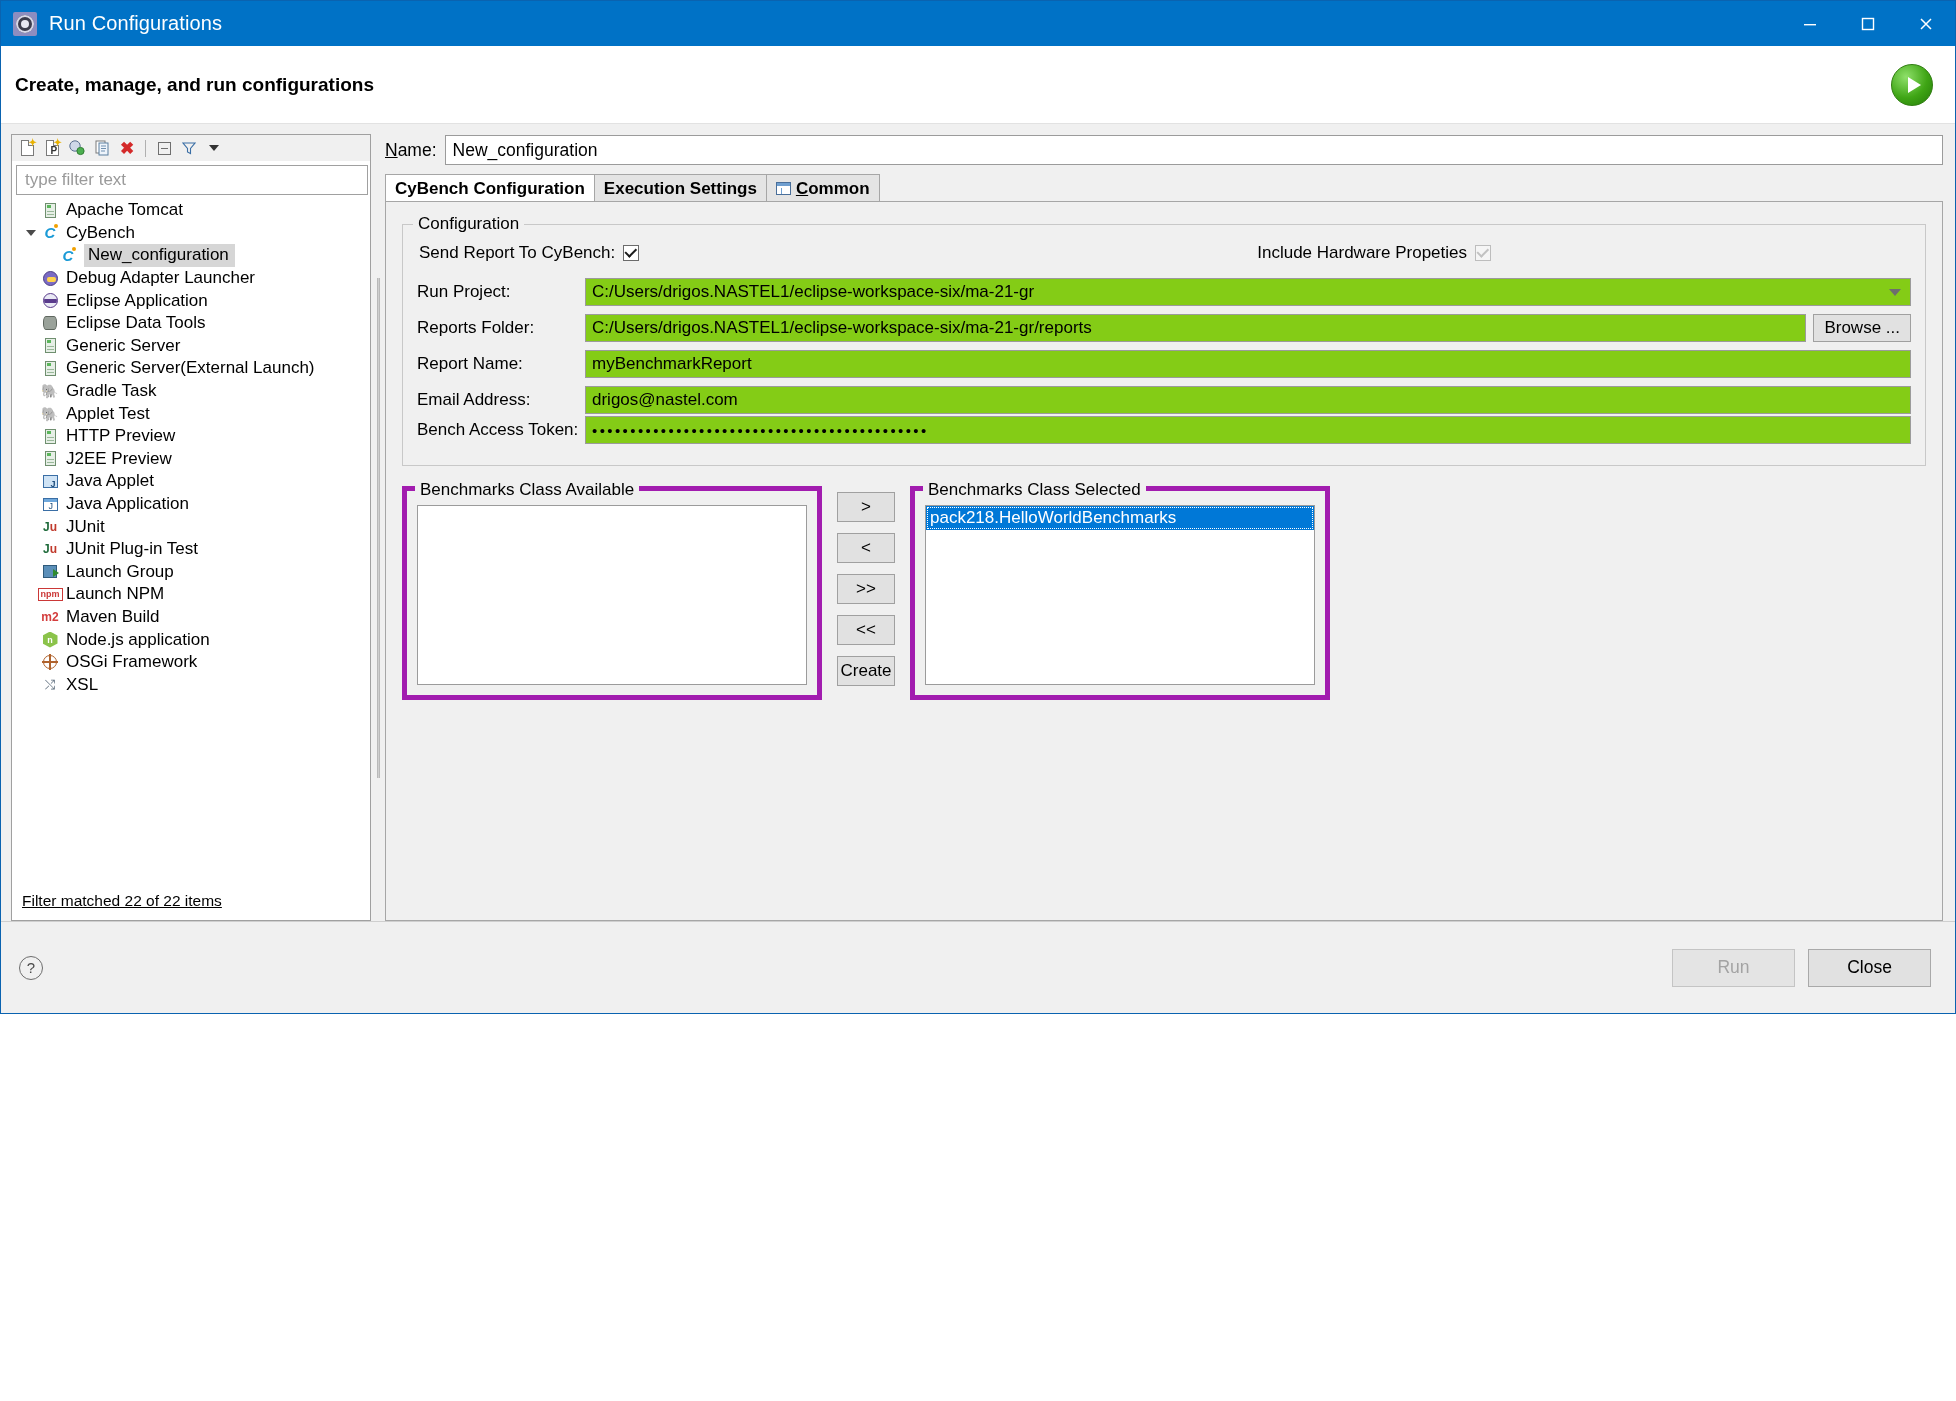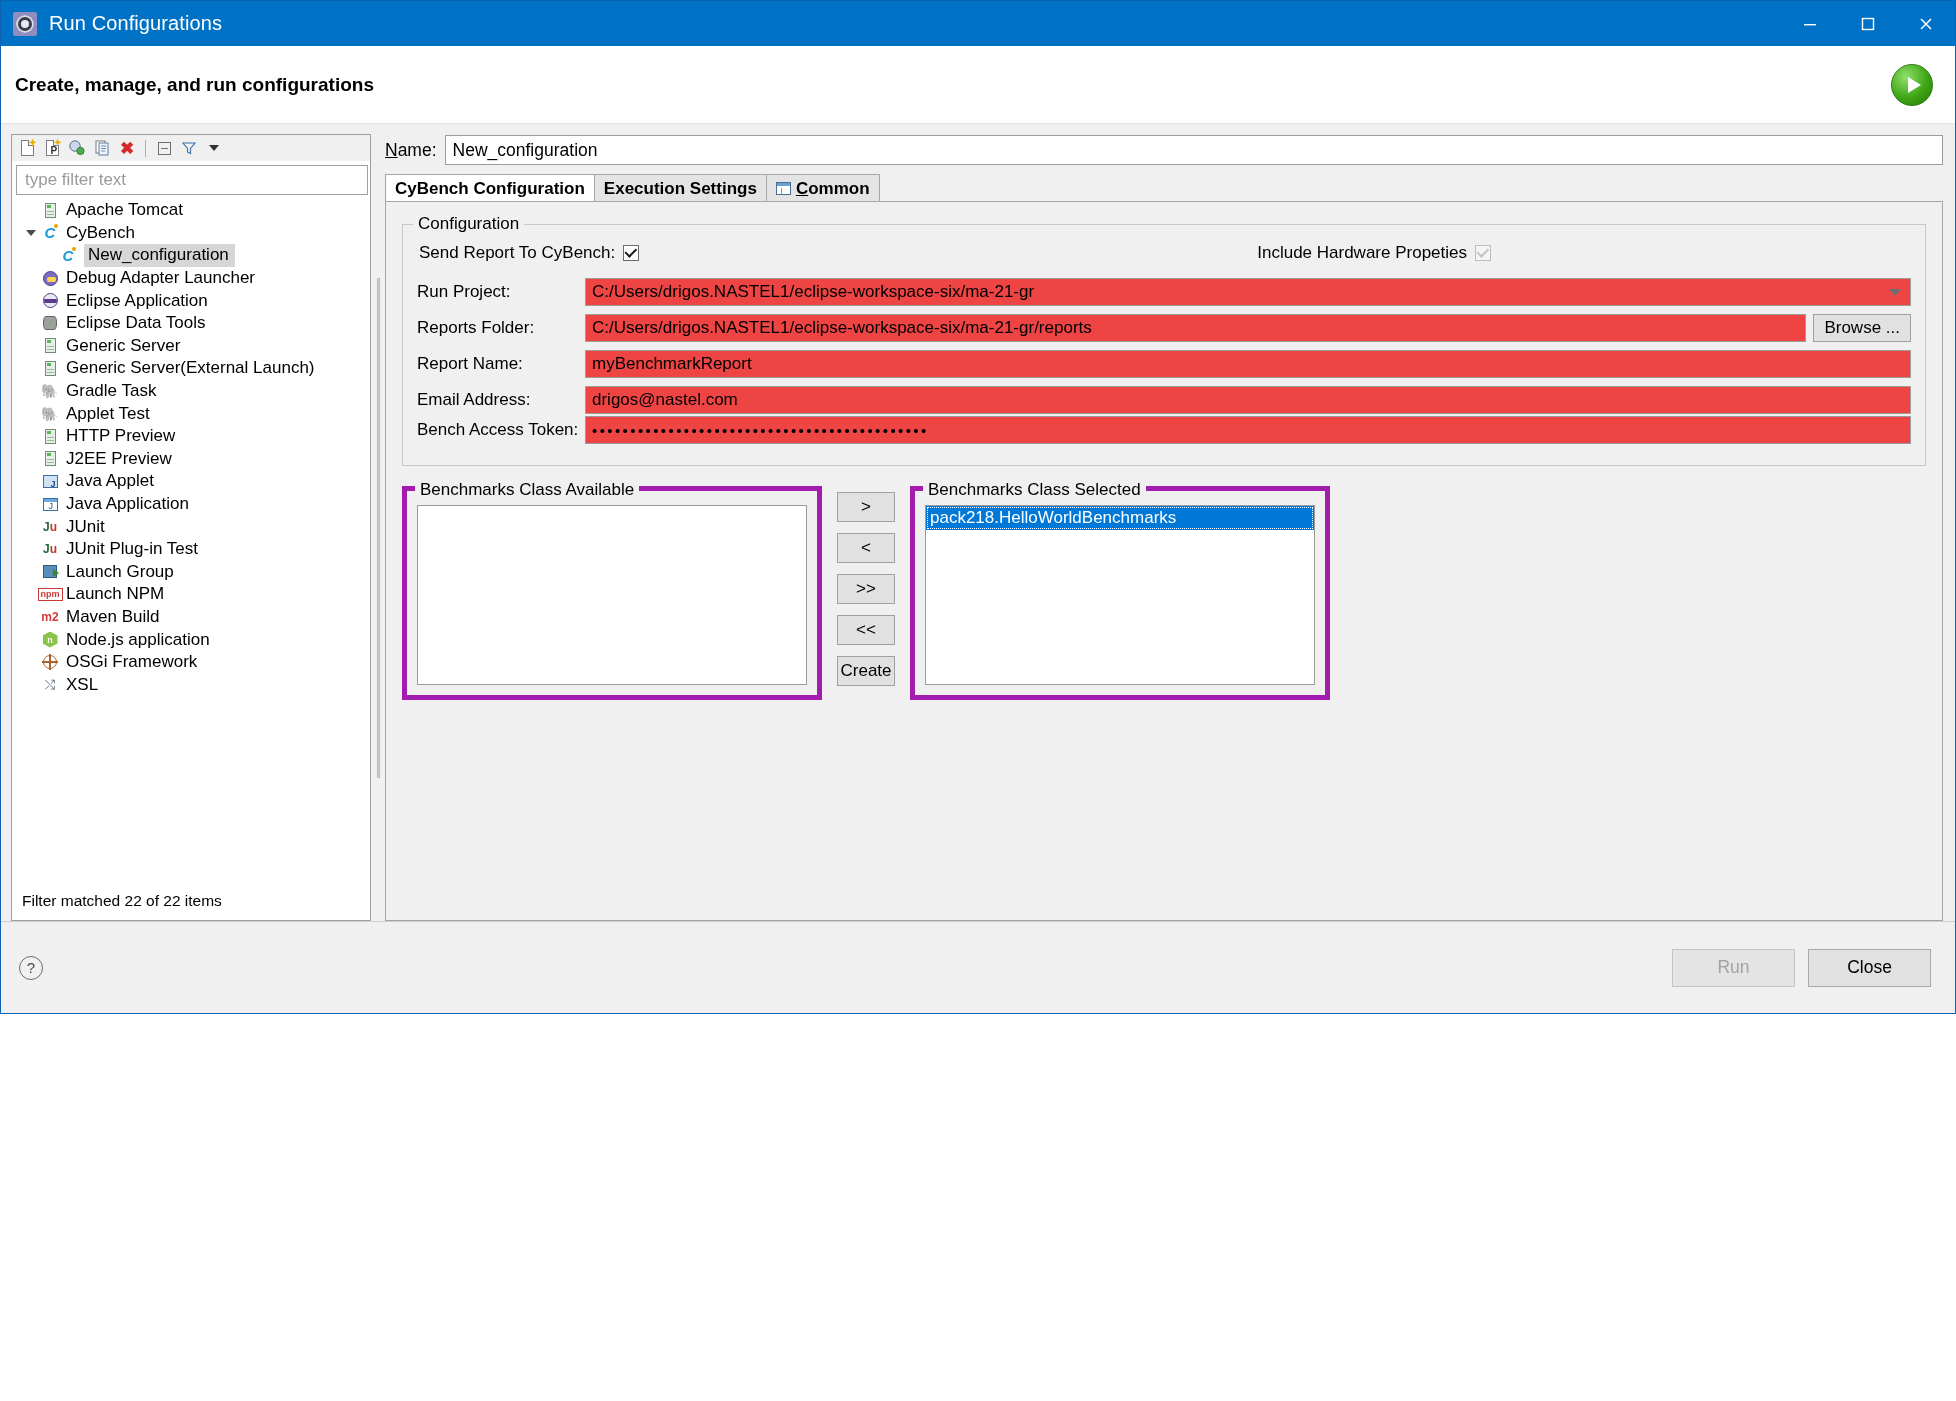--- a/index.html
+++ b/index.html
@@ -235,20 +235,21 @@
   .tree-label.selected {
     background: #d6d6d6;
     padding: 1px 6px 2px 4px;
   }
   .indent-1 { padding-left: 28px; }
   .indent-2 { padding-left: 46px; }
   .status-text {
     font-size: 15.5px;
     padding: 0 2px 10px 10px;
     color: #000000;
+    text-decoration: underline;
   }
 
   
   .ic-server {
     width: 11px; height: 15px;
     background: #e6efe6;
     border: 1px solid #6f8f6f;
     position: relative;
   }
   .ic-server::before {
@@ -525,21 +526,21 @@
   .field-label {
     width: 168px;
     font-size: 17px;
     color: #000;
     flex: 0 0 auto;
   }
   .field-input {
     flex: 1 1 auto;
     height: 28px;
     border: 1px solid #9b9b9b;
-    background: #ef4444;
+    background: #84cc16;
     display: flex; align-items: center;
     padding: 0 6px;
     font-size: 17px;
     color: #000;
     min-width: 0;
     overflow: hidden;
     white-space: nowrap;
   }
   .field-input.combo {
     padding-right: 26px;

